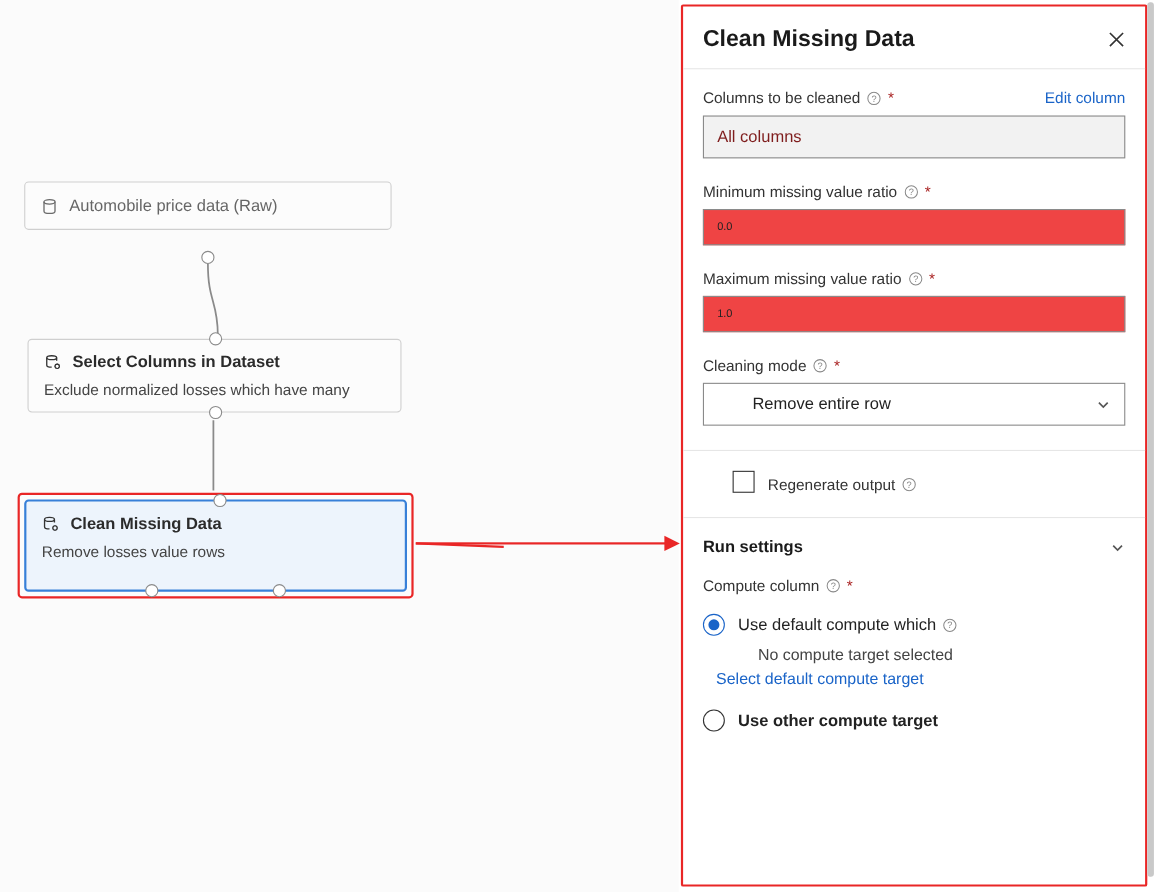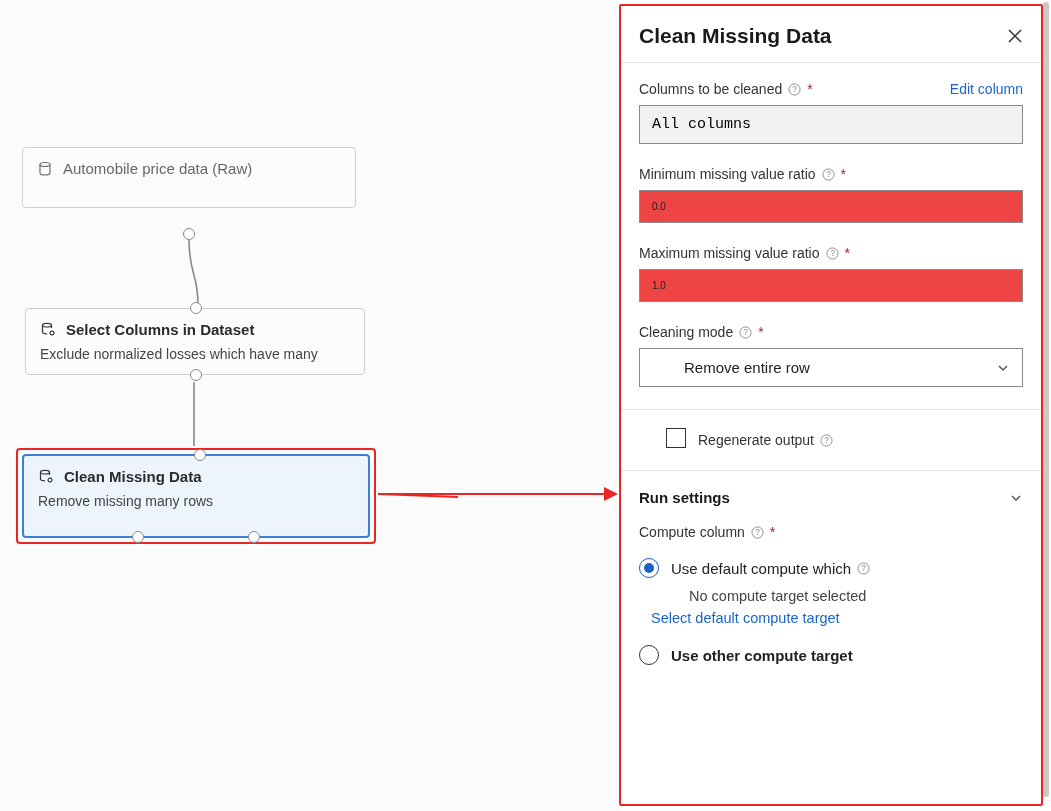--- a/index.html
+++ b/index.html
@@ -75,21 +75,21 @@
   .close-x { width:16px; height:16px; cursor:pointer; color:#333; }
   .panel-body { padding: 18px 18px 0 18px; }
   .field { margin-bottom: 22px; }
   .field-label-row { display:flex; align-items:center; justify-content:space-between; margin-bottom:8px; }
   .field-label { font-size:14px; color:#333; display:flex; align-items:center; gap:6px; }
   .req { color:#a82020; }
   .help-icon { width:13px; height:13px; color:#888; }
   .edit-link { font-size:14px; color:#1a64c8; cursor:pointer; }
   .readonly-box {
     border:1px solid #8a8a8a; background:#f2f2f2;
-    padding: 10px 12px; font-size:15px; color:#000000;font-family:Liberation Mono, monospace;
+    padding: 10px 12px; font-size:15px; color:#7f1d1d;
   }
   .text-input {
     width:100%; border:1px solid #8a8a8a; background:#ef4444;
     padding: 10px 12px; font-size:10px; color:#222;
     font-family:inherit;
   }
   .select-box {
     width:100%; border:1px solid #8a8a8a; background:#fff;
     padding: 10px 12px; font-size:15px; color:#222;
     display:flex; align-items:center; justify-content:space-between;
@@ -127,21 +127,21 @@
   .scrollbar-thumb {
     position:absolute; left:0; top:0; width:6px; height:100%;
     background:#c9c9c9; border-radius:3px;
   }
 </style>
 </head>
 <body>
 
 <div class="canvas">
 
-  <div class="node" style="left:22px; top:147px; width:334px; height:61px; display:flex; align-items:flex-start;">
+  <div class="node" style="left:22px; top:165px; width:334px; height:44px; display:flex; align-items:flex-end;">
     <div class="node-hdr">
       <svg class="db-icon" viewBox="0 0 16 16">
         <ellipse cx="8" cy="3.5" rx="5" ry="2" fill="none" stroke="#6b6b6b" stroke-width="1.2"></ellipse>
         <path d="M3 3.5 V12 c0 1.1 2.2 2 5 2 s5-.9 5-2 V3.5" fill="none" stroke="#6b6b6b" stroke-width="1.2"></path>
       </svg>
       <span class="node-title muted">Automobile price data (Raw)</span>
     </div>
   </div>
   <div class="port" style="left:183px; top:228px;"></div>
 
@@ -175,21 +175,21 @@
       <div class="node-hdr">
         <svg class="db-icon" viewBox="0 0 16 16">
           <ellipse cx="7" cy="3.2" rx="4.5" ry="1.8" fill="none" stroke="#333" stroke-width="1.2"></ellipse>
           <path d="M2.5 3.2 V10 c0 1 2 1.8 4.5 1.8" fill="none" stroke="#333" stroke-width="1.2"></path>
           <path d="M11.5 3.2 V6" fill="none" stroke="#333" stroke-width="1.2"></path>
           <circle cx="12" cy="11" r="2" fill="none" stroke="#333" stroke-width="1"></circle>
           <path d="M12 8.5 v1 M12 12.5 v1 M9.5 11 h1 M13.5 11 h1 M10.3 9.3 l.7.7 M13 12 l.7.7 M13 10 l.7-.7 M10.3 12.7 l.7-.7" stroke="#333" stroke-width="1"></path>
         </svg>
         <span class="node-title">Clean Missing Data</span>
       </div>
-      <div class="node-sub">Remove missing many rows</div>
+      <div class="node-sub">Remove losses value rows</div>
       <div class="port" style="left:108px; bottom:-7px;"></div>
       <div class="port" style="left:224px; bottom:-7px;"></div>
     </div>
   </div>
 
   <div class="arrow-line" style="left:378px; top:493px; width:228px;"></div>
   <div class="arrow-line" style="left:378px; top:493px; width:80px; transform-origin:left center; transform:rotate(2.2deg);"></div>
   <div class="arrow-head" style="left:604px; top:487px;"></div>
 
 </div>

